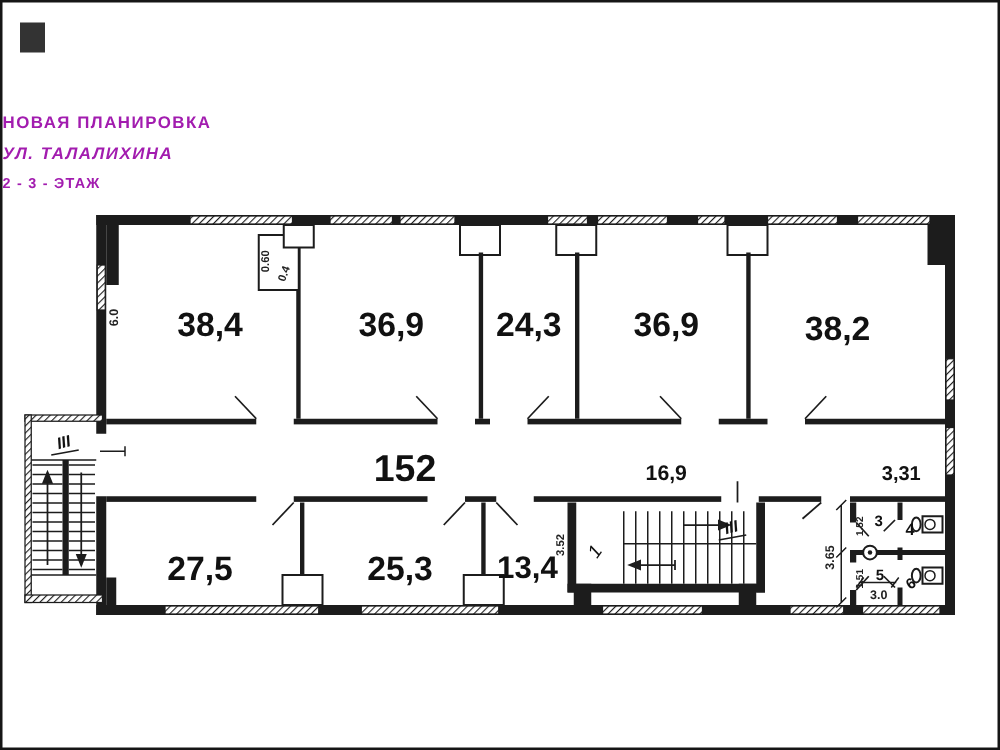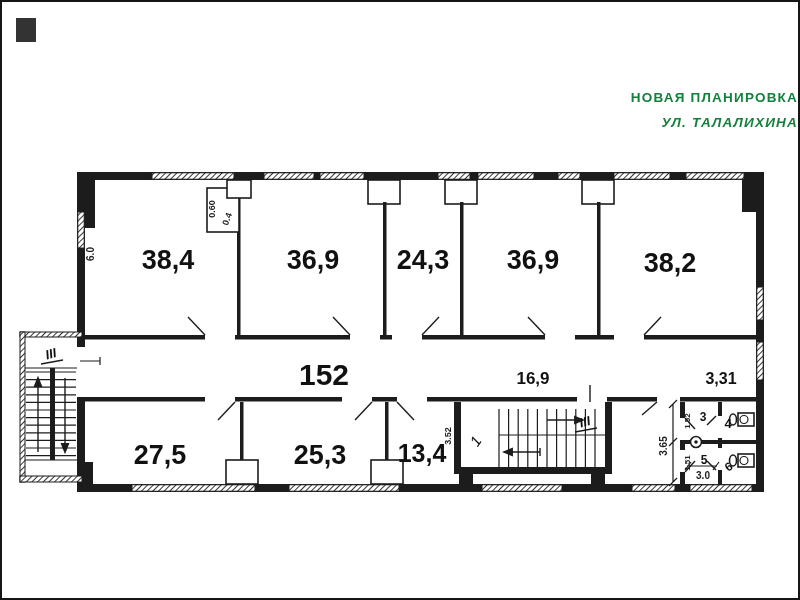--- a/index.html
+++ b/index.html
@@ -2,22 +2,22 @@
 <html><head>
 <meta charset="utf-8">
 <style>
   html,body{margin:0;padding:0;background:#e8e8e8;}
   .page{
     position:relative;width:800px;height:600px;box-sizing:border-box;
     background:#fff;border:2px solid #161616;overflow:hidden;
     font-family:"Liberation Sans","DejaVu Sans",sans-serif;
   }
   .title-line{
-    position:absolute;left:0;width:100%;text-align:right;
-    font-weight:bold;color:#15803d;letter-spacing:1.2px;
+    position:absolute;left:0;width:100%;text-align:left;
+    font-weight:bold;color:#a21caf;letter-spacing:1.2px;
   }
   .t1{top:88px;font-size:13.5px;}
   .t2{top:113px;font-size:13.5px;font-style:italic;}
   .t3{top:139px;font-size:11.5px;letter-spacing:1px;}
   svg{position:absolute;left:0;top:0;}
   svg text{font-family:"Liberation Sans","DejaVu Sans",sans-serif;fill:#111;}
   .area{font-weight:bold;}
   .dim{font-weight:600;fill:#222;}
   .wall{fill:#1c1c1c;}
   .thin{stroke:#1c1c1c;stroke-width:1.2;fill:none;}
@@ -25,20 +25,21 @@
   .win{fill:url(#hatch);stroke:#1c1c1c;stroke-width:1;}
   .swing{stroke:#1c1c1c;stroke-width:1.4;fill:none;}
 </style>
 </head>
 <body>
 
 <div class="page">
 
   <div class="title-line t1">НОВАЯ ПЛАНИРОВКА</div>
   <div class="title-line t2">УЛ. ТАЛАЛИХИНА</div>
+  <div class="title-line t3">2 - 3  - ЭТАЖ</div>
 
   <svg width="800" height="600" viewBox="0 0 800 600">
     <defs>
       <pattern id="hatch" width="4" height="4" patternUnits="userSpaceOnUse" patternTransform="rotate(45)">
         <rect width="4" height="4" fill="#ffffff"></rect>
         <line x1="0" y1="0" x2="0" y2="4" stroke="#1c1c1c" stroke-width="1.8"></line>
       </pattern>
       <marker id="arr" viewBox="0 0 10 10" refX="8" refY="5" markerWidth="8" markerHeight="8" orient="auto">
         <path d="M0,1 L10,5 L0,9 z" fill="#1c1c1c"></path>
       </marker>

